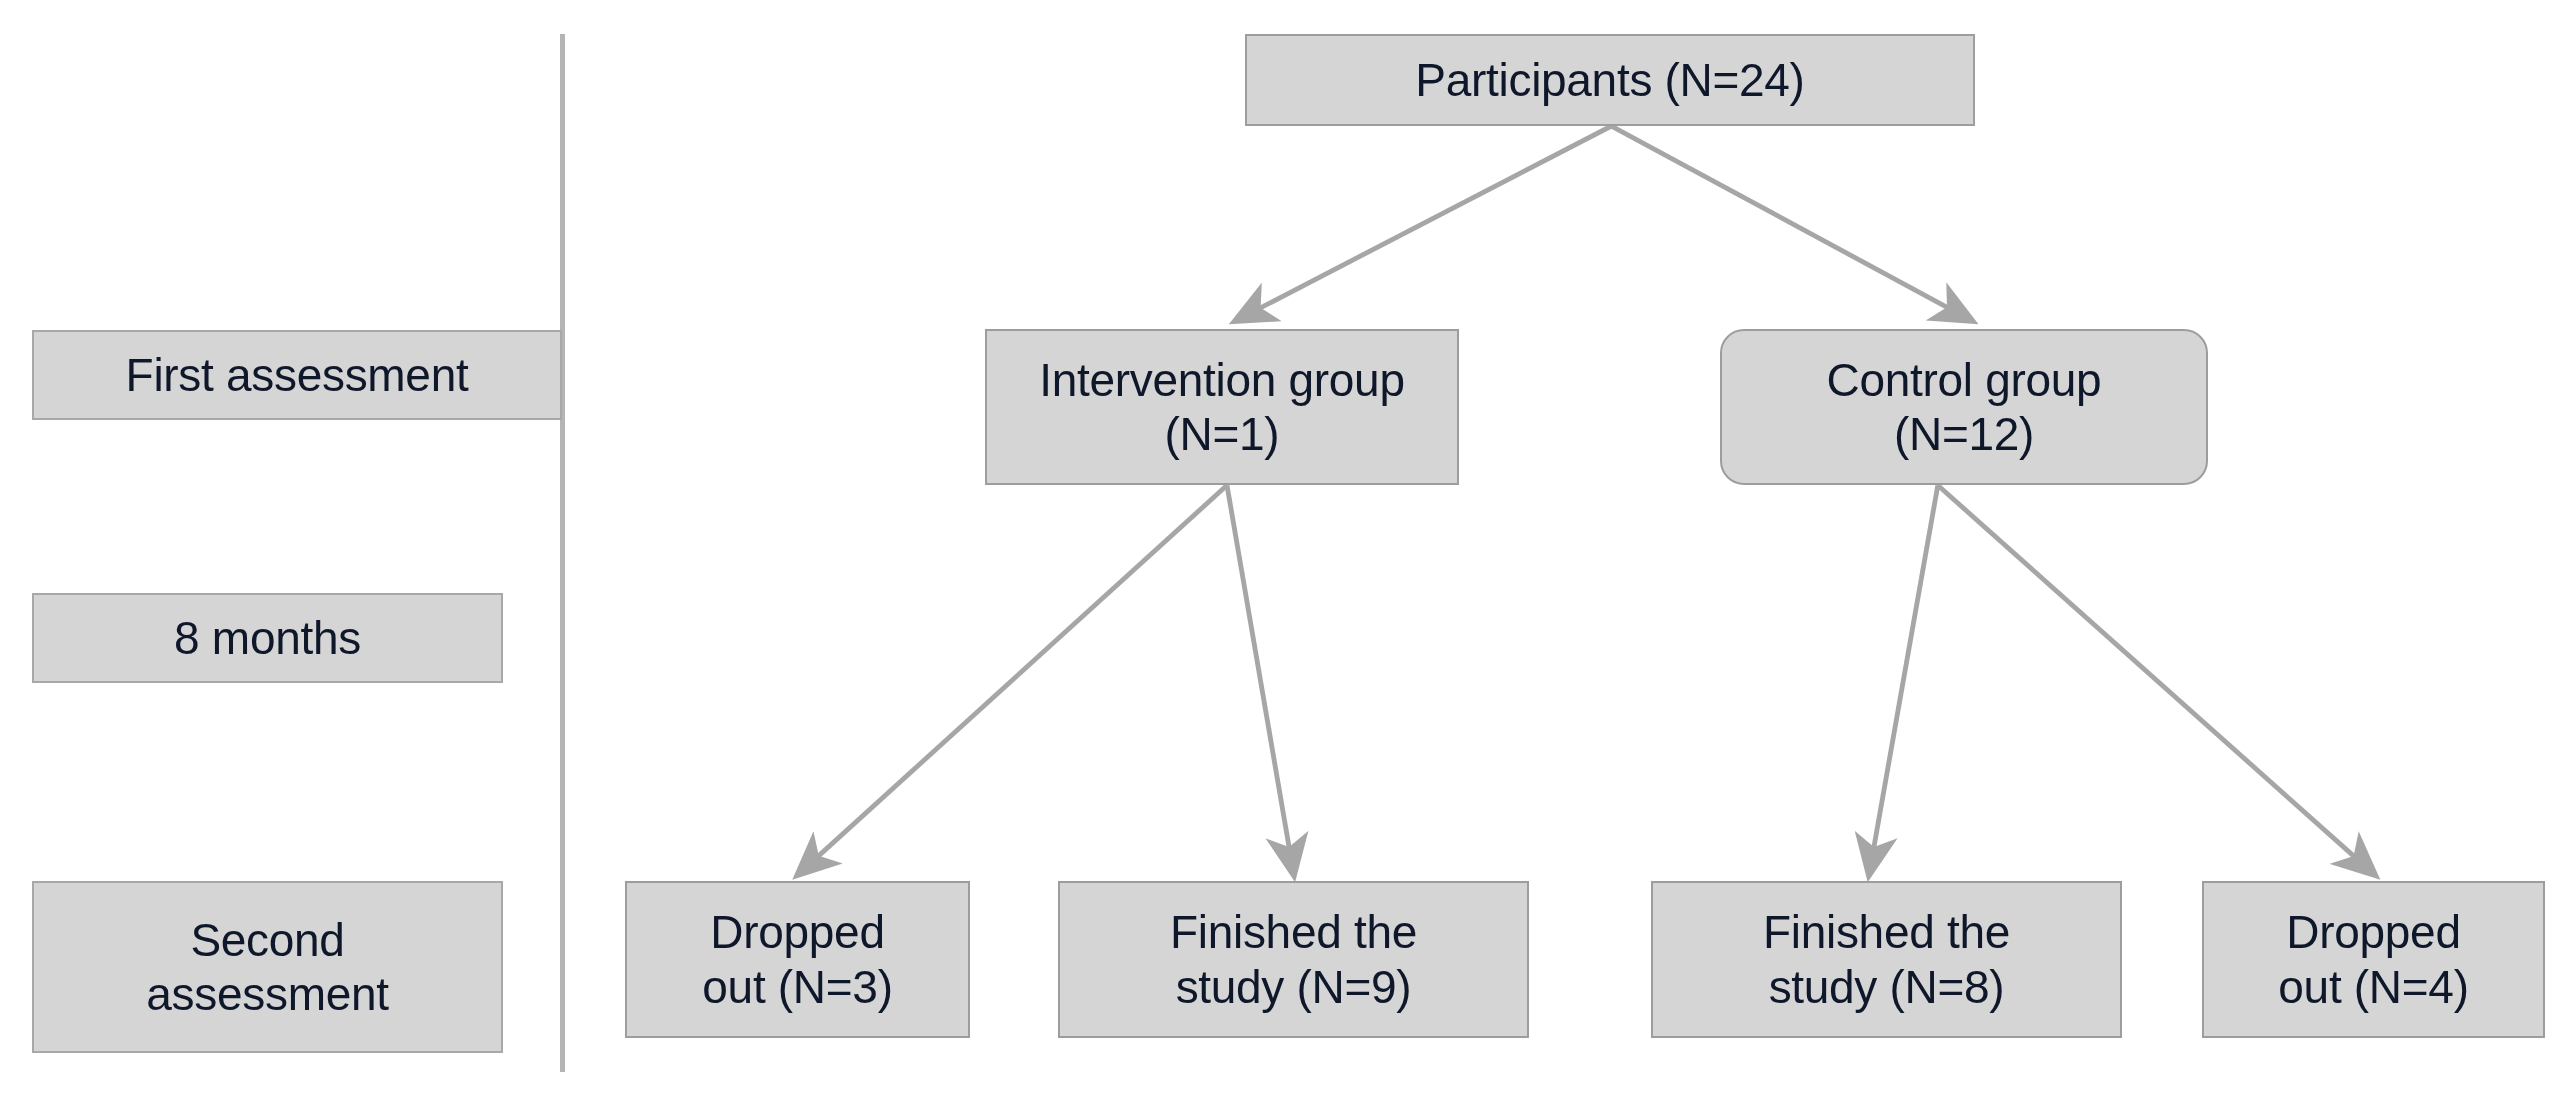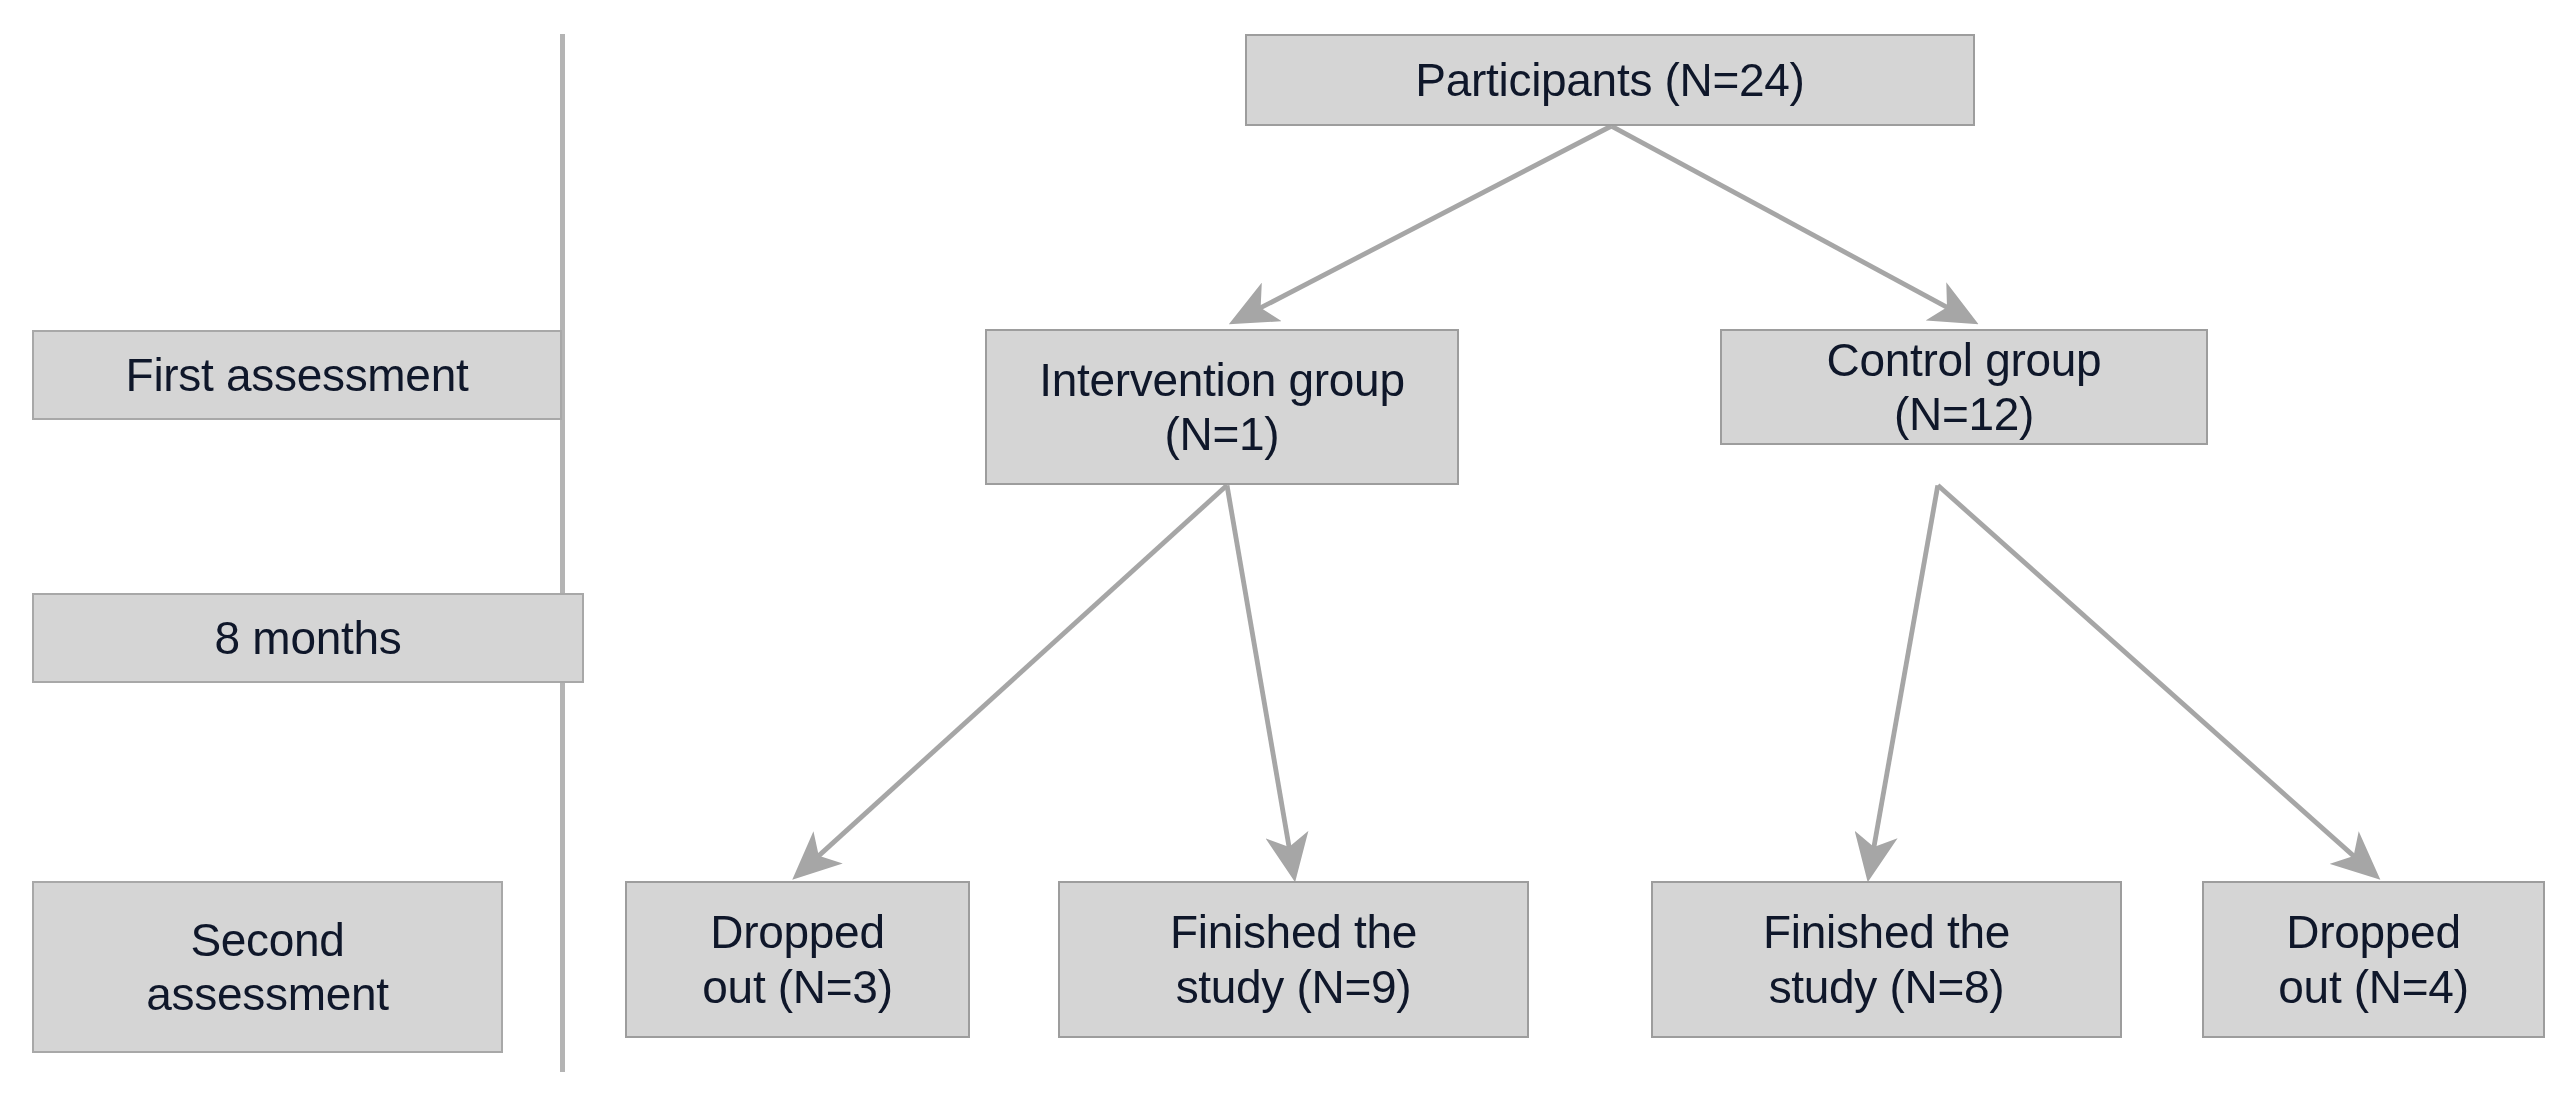--- a/index.html
+++ b/index.html
@@ -69,31 +69,31 @@
       <line x1="1267" y1="501" x2="1336" y2="903"></line>
       <line x1="2001" y1="501" x2="1930" y2="903"></line>
       <line x1="2001" y1="501" x2="2452" y2="903"></line>
     </g>
   </svg>
 
   <div class="divider" style="left:560px; top:34px; width:4.8px; height:1038px;"></div>
 
   <div class="node stage-label" style="left:32px; top:330px; width:530px; height:90px;">First assessment</div>
 
-  <div class="node stage-label" style="left:32px; top:593px; width:552px; height:90px;">8 months</div>
+  <div class="node stage-label" style="left:32px; top:593px; width:471px; height:90px;">8 months</div>
 
   <div class="node stage-label" style="left:32px; top:881px; width:471px; height:172px;">Second
 assessment</div>
 
   <div class="node" style="left:1245px; top:34px; width:730px; height:92px;">Participants (N=24)</div>
 
   <div class="node" style="left:985px; top:329px; width:474px; height:156px;">Intervention group
 (N=1)</div>
 
-  <div class="node" style="left:1720px; top:329px; width:488px; height:116px;">Control group
+  <div class="node" style="left:1720px; top:329px; width:488px; height:156px;border-radius:24px;">Control group
 (N=12)</div>
 
   <div class="node" style="left:625px; top:881px; width:345px; height:157px;">Dropped
 out (N=3)</div>
 
   <div class="node" style="left:1058px; top:881px; width:471px; height:157px;">Finished the
 study (N=9)</div>
 
   <div class="node" style="left:1651px; top:881px; width:471px; height:157px;">Finished the
 study (N=8)</div>

